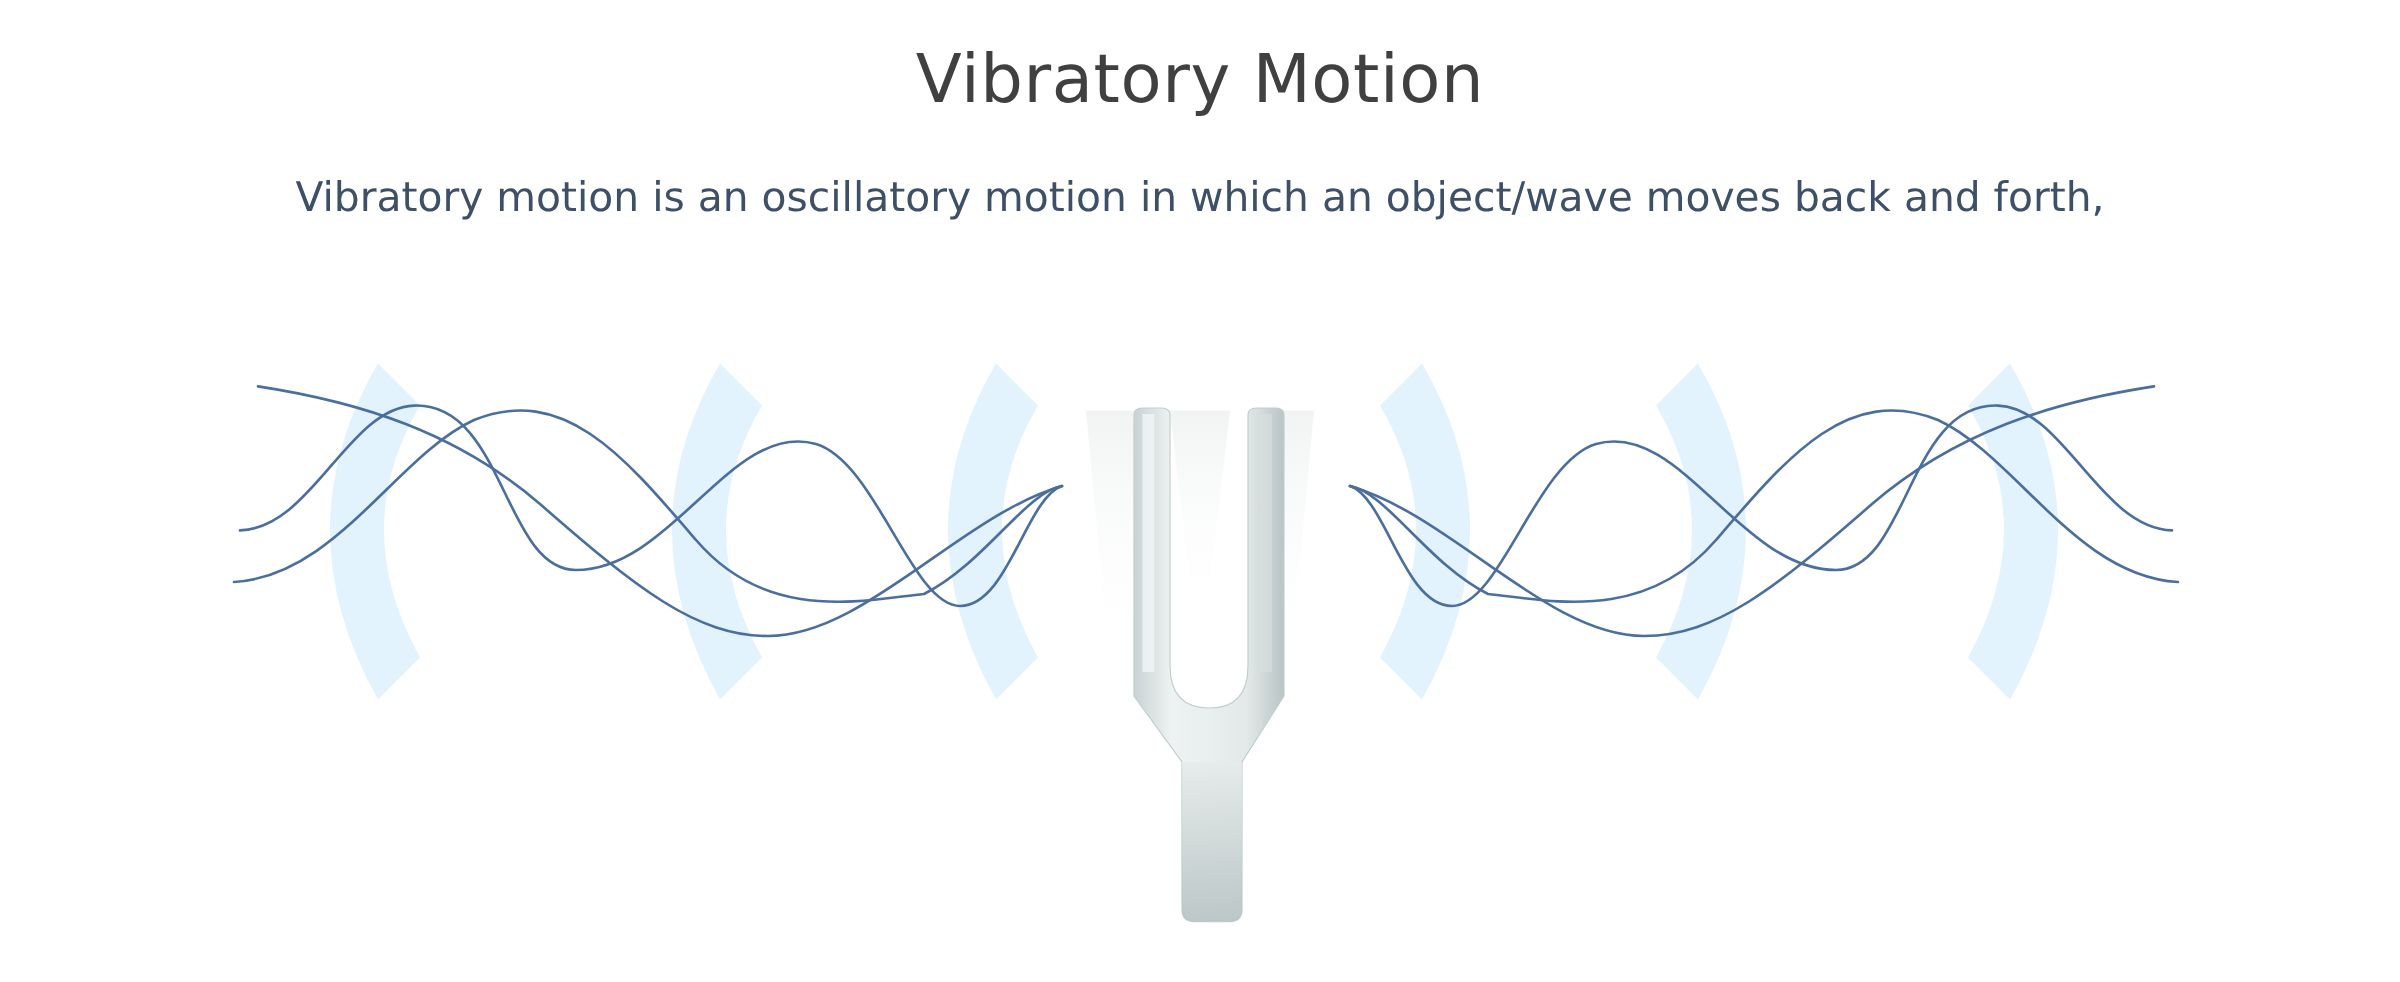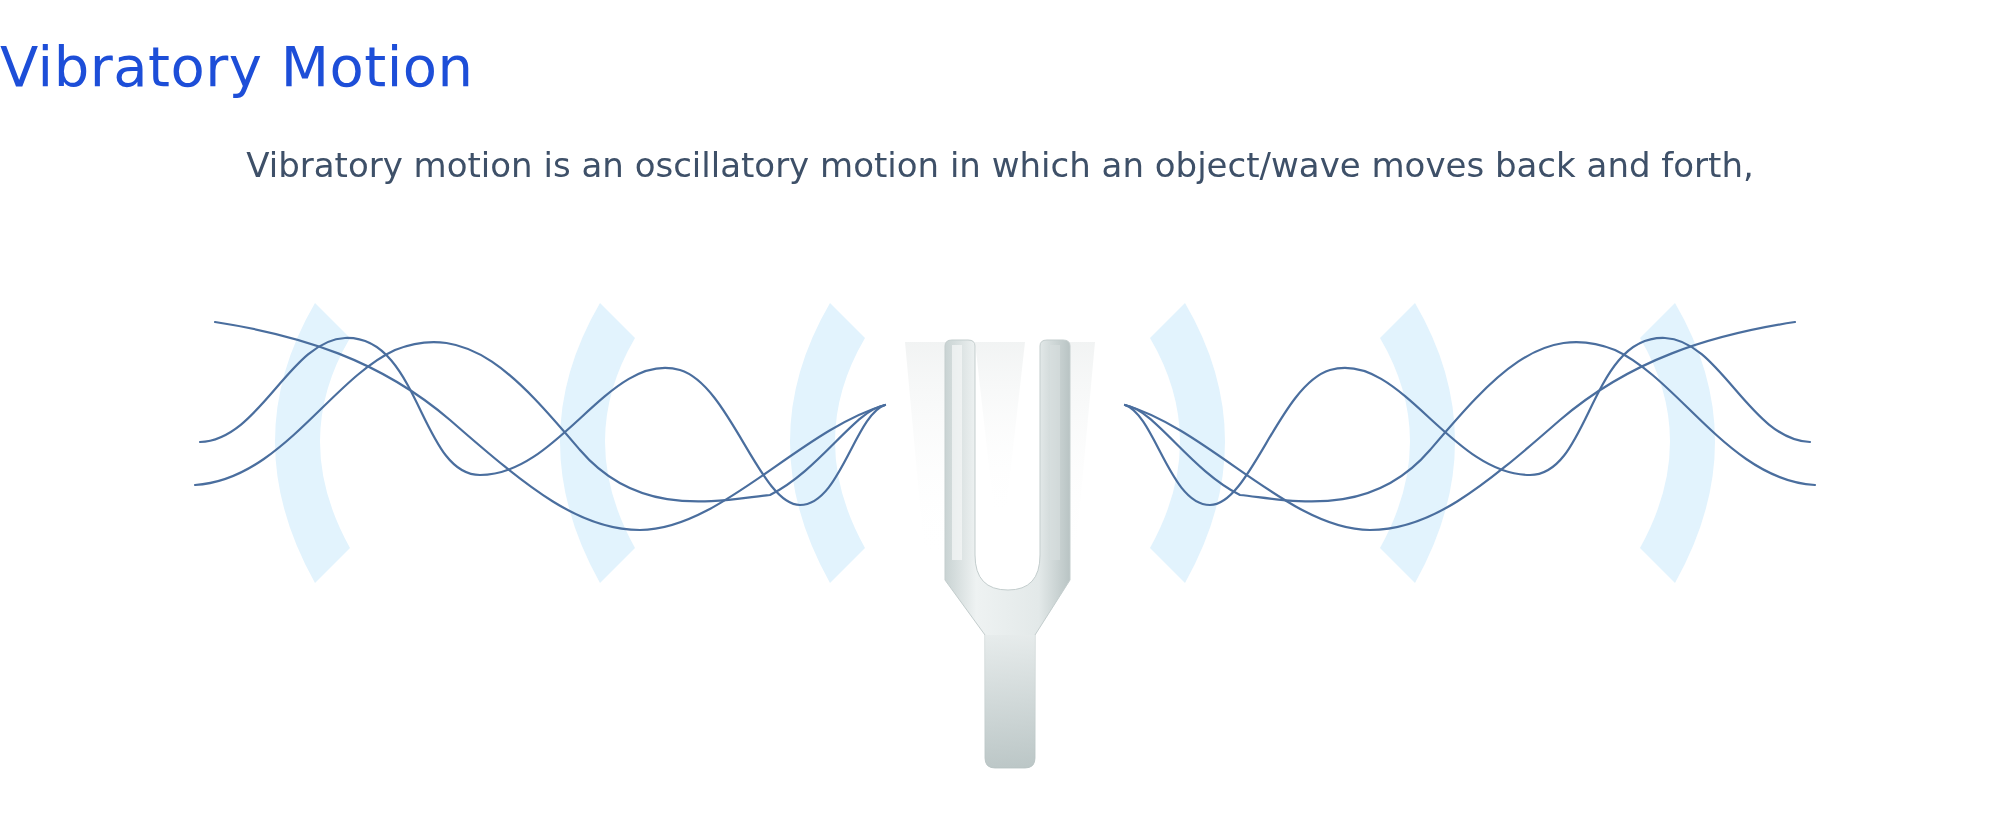--- a/index.html
+++ b/index.html
@@ -12,25 +12,25 @@
       height: 818px;
       position: relative;
       overflow: hidden;
       font-family: "DejaVu Sans", "Liberation Sans", sans-serif;
     }
     .title {
       position: absolute;
       left: 0;
       top: 34px;
       width: 2000px;
-      text-align: left;
+      text-align: center;
       font-size: 56px;
       font-weight: 400;
       letter-spacing: 0.5px;
-      color: #1d4ed8;
+      color: #404040;
       margin: 0;
     }
     .description {
       position: absolute;
       left: 0;
       top: 142px;
       width: 2000px;
       text-align: center;
       font-size: 34px;
       line-height: 46px;

